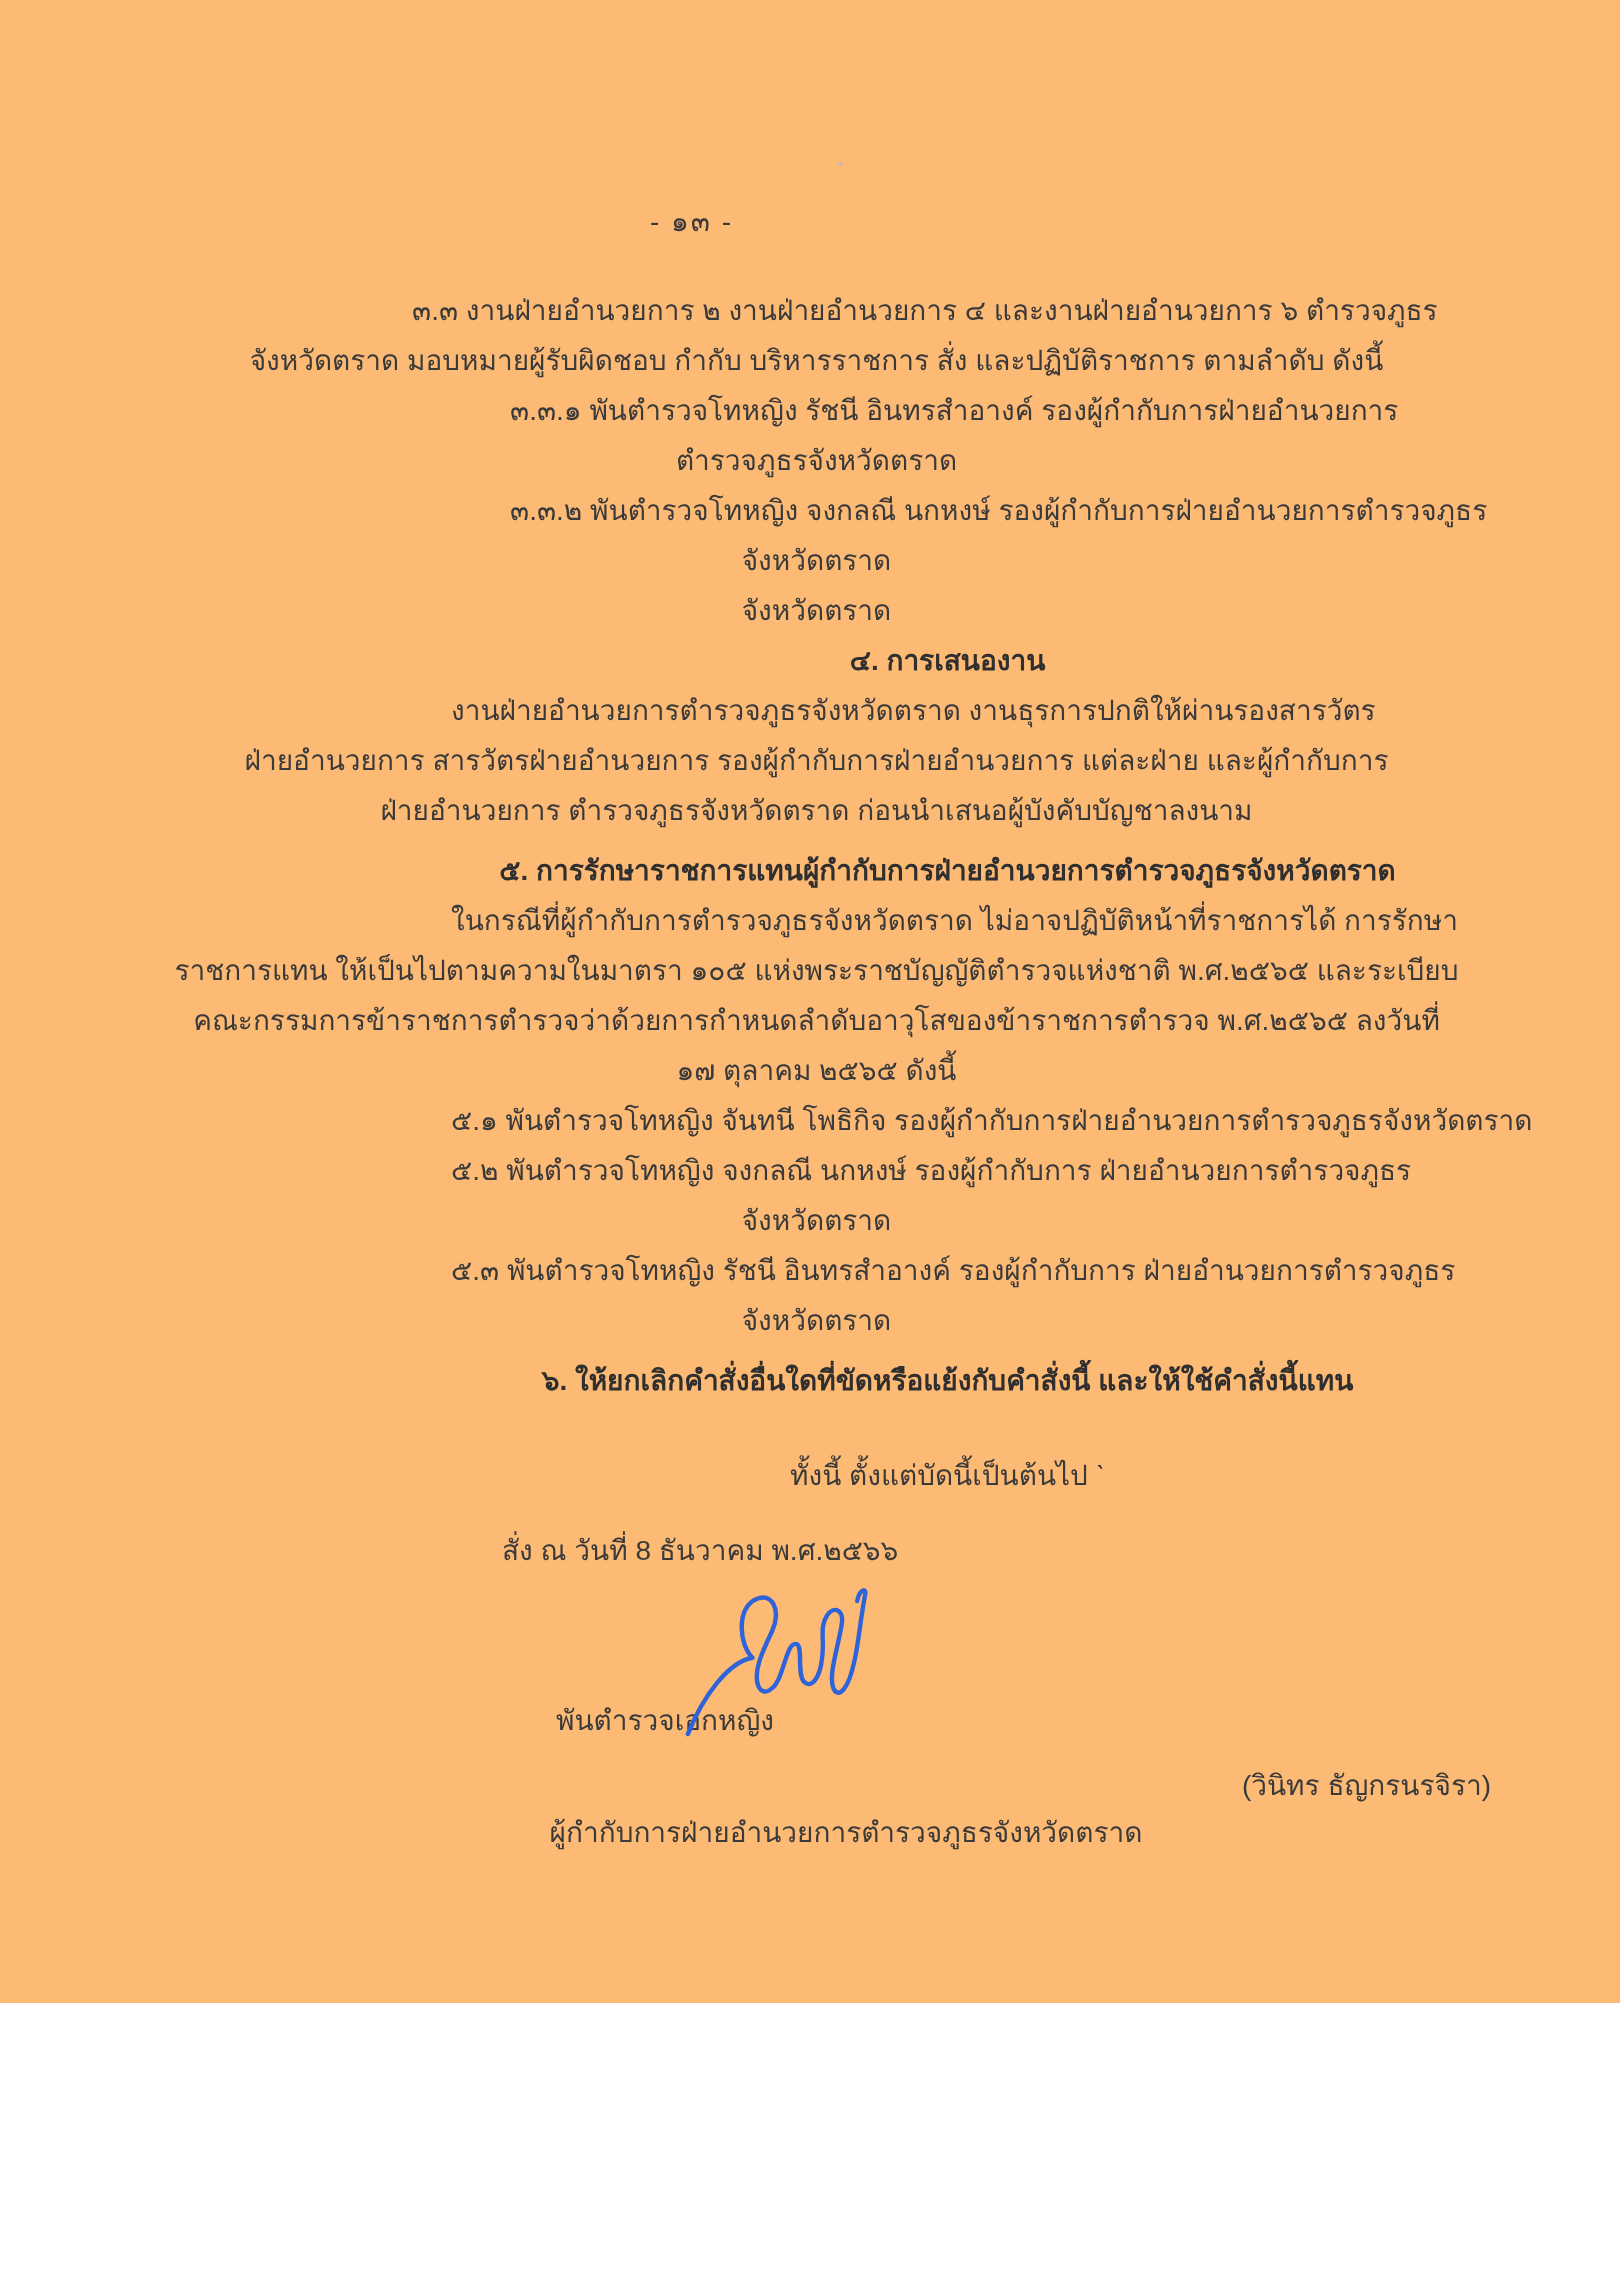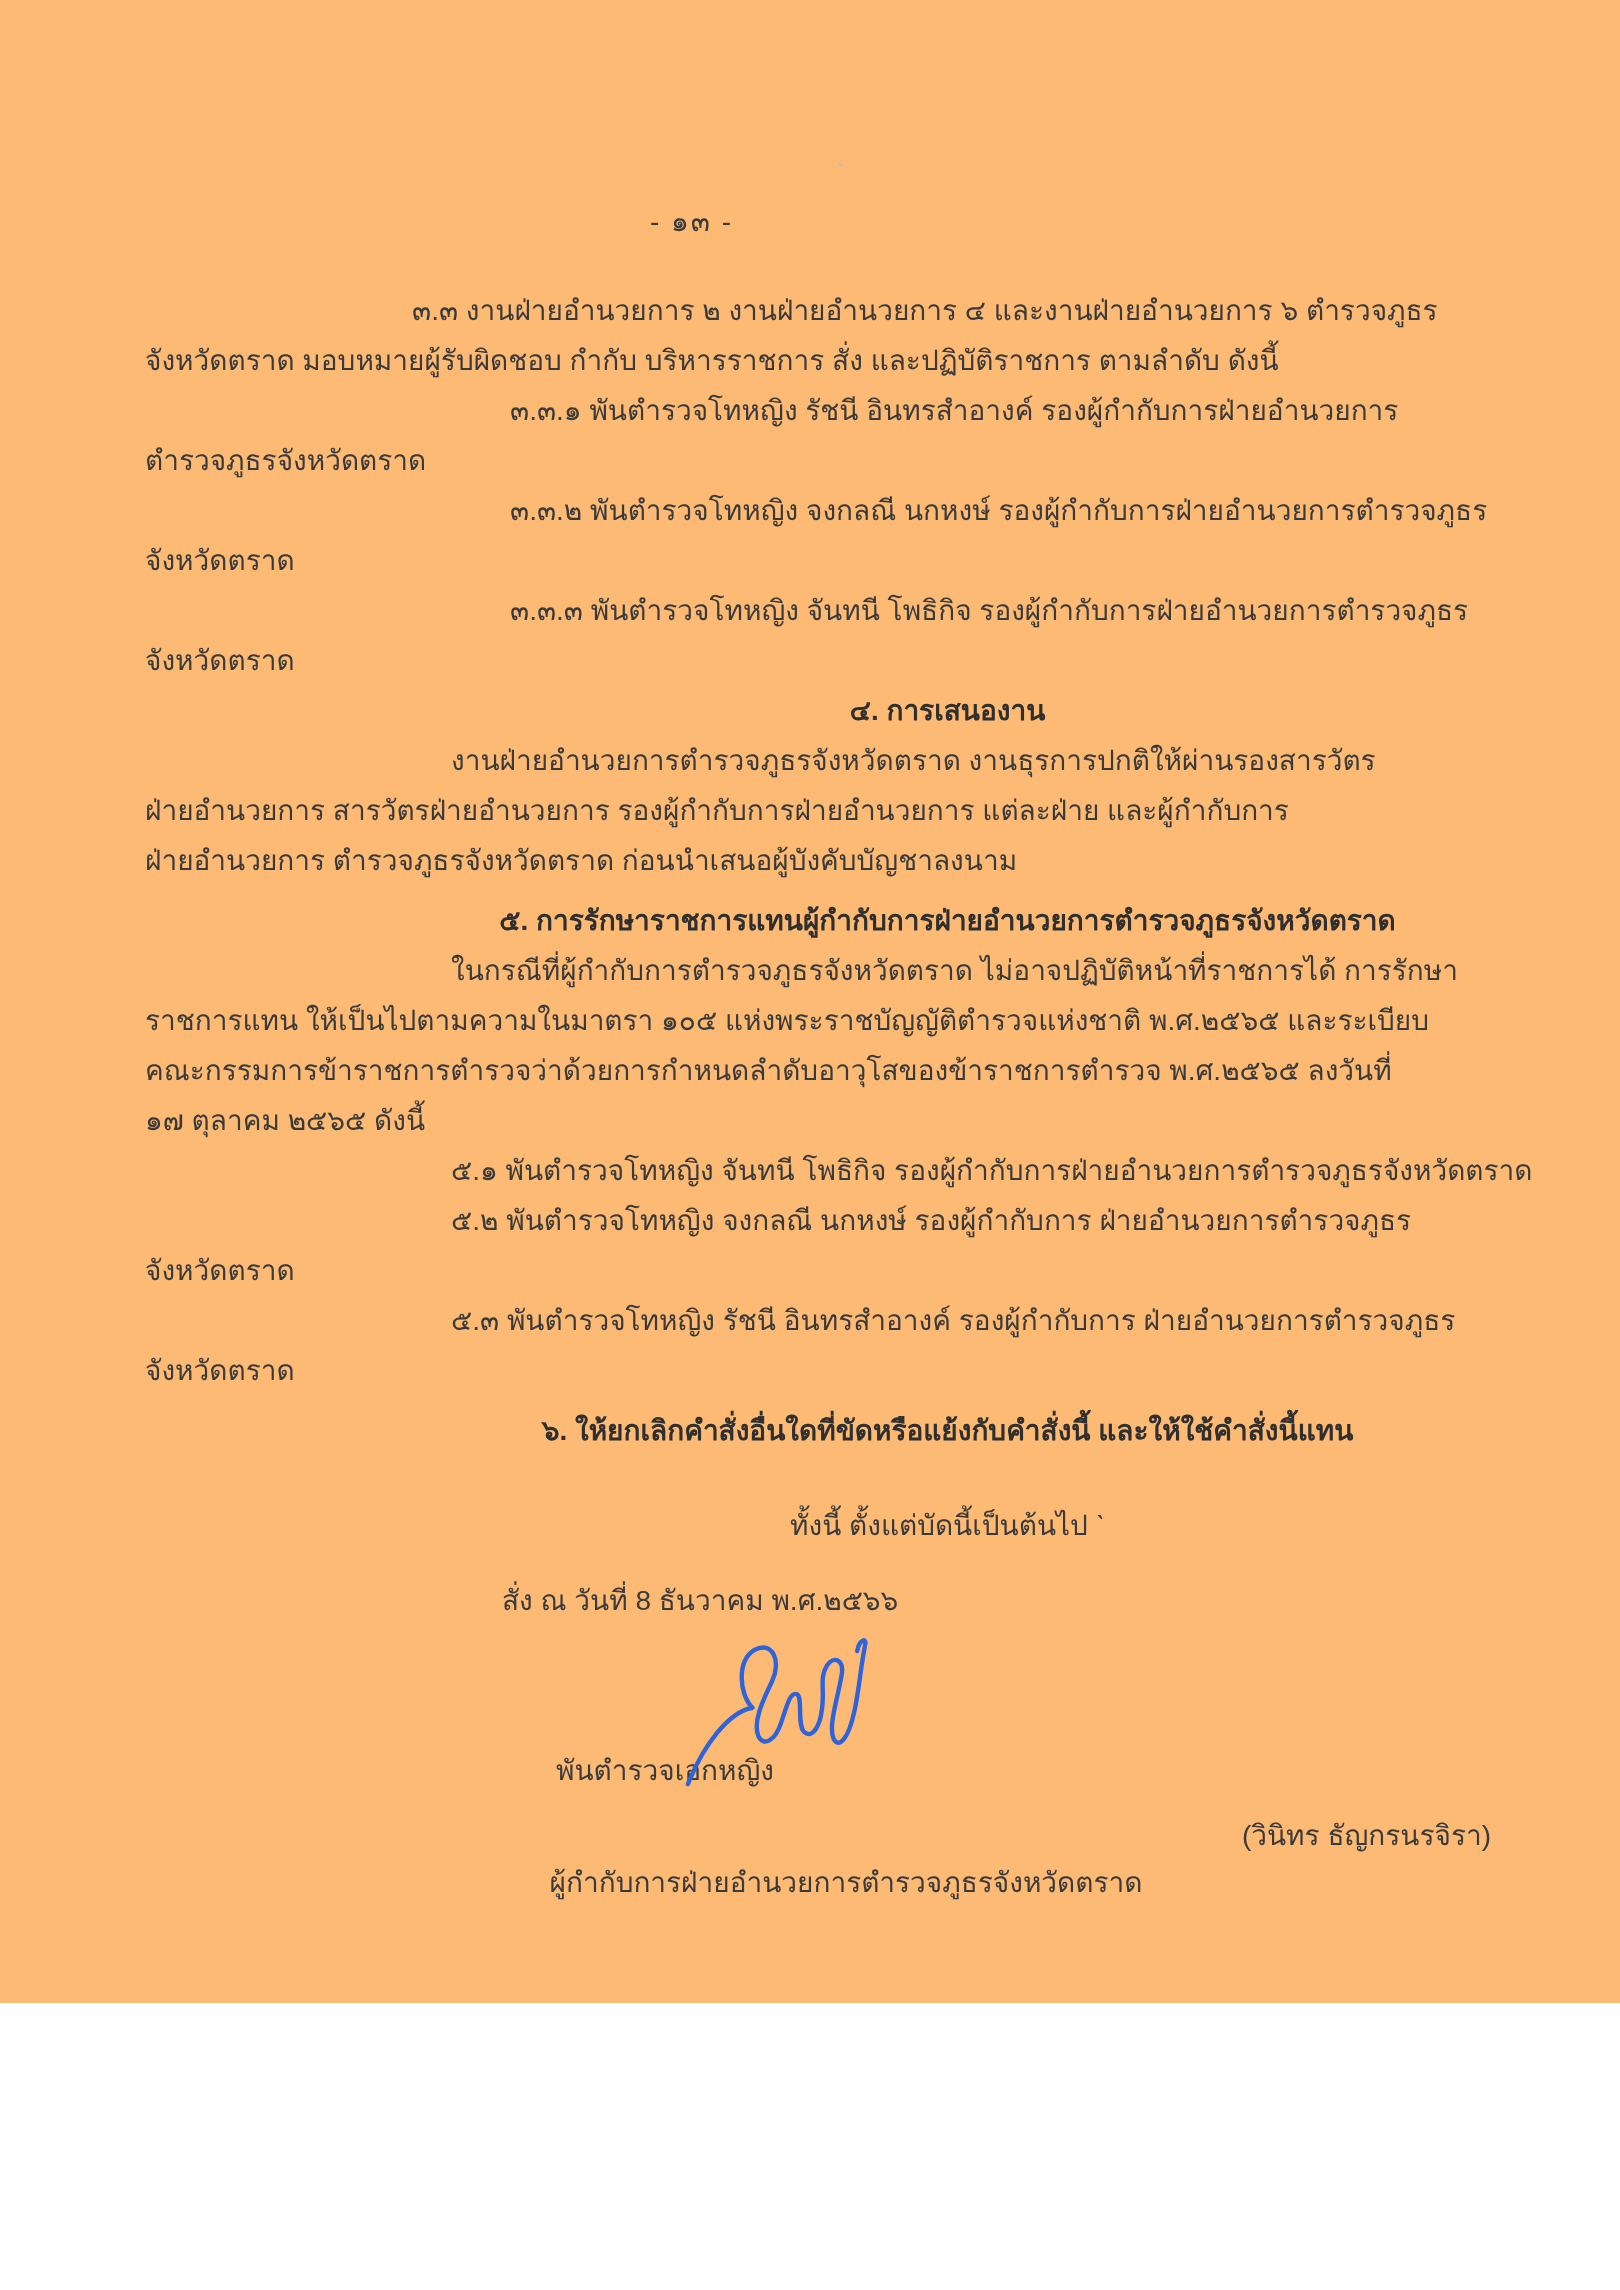--- a/index.html
+++ b/index.html
@@ -12,21 +12,21 @@
     color:#3a3a3a;
     font-size:28px;
   }
   .content { position:absolute; left:145px; top:0; width:1343px; }
   .page-number {
     margin-top:199px; margin-bottom:43px;
     text-align:center; padding-right:250px;
     letter-spacing:2px;
   }
   .line { white-space:nowrap; line-height:50px; min-height:50px; }
-  .flush    { padding-left:0; }
+  .flush    { padding-left:0;text-align:center; }
   .indent-a { padding-left:267px; }  
   .indent-b { padding-left:365px; }  
   .indent-h { padding-left:262px;text-align:center; }  
   .indent-p { padding-left:306px; }  
   .indent-d { padding-left:357px; }  
   .sp-sm { margin-top:9.8px; }
   .sp-md { margin-top:25.5px; }
   .sp-lg { margin-top:45px; }
   .bold  { font-weight:bold; color:#2f2f2f; }
   .sig-block { position:relative; height:284px; margin-top:21.6px; }
@@ -49,21 +49,20 @@
 
     <div class="page-number">- ๑๓ -</div>
 
     <div id="doc-lines">
         <div class="line indent-a">๓.๓ งานฝ่ายอำนวยการ ๒ งานฝ่ายอำนวยการ ๔ และงานฝ่ายอำนวยการ ๖ ตำรวจภูธร</div>
         <div class="line flush">จังหวัดตราด มอบหมายผู้รับผิดชอบ กำกับ บริหารราชการ สั่ง และปฏิบัติราชการ ตามลำดับ ดังนี้</div>
         <div class="line indent-b">๓.๓.๑  พันตำรวจโทหญิง รัชนี  อินทรสำอางค์ รองผู้กำกับการฝ่ายอำนวยการ</div>
         <div class="line flush">ตำรวจภูธรจังหวัดตราด</div>
         <div class="line indent-b">๓.๓.๒  พันตำรวจโทหญิง จงกลณี นกหงษ์ รองผู้กำกับการฝ่ายอำนวยการตำรวจภูธร</div>
         <div class="line flush">จังหวัดตราด</div>
-        <div class="line indent-b">๓.๓.๓  พันตำรวจโทหญิง จันทนี  โพธิกิจ รองผู้กำกับการฝ่ายอำนวยการตำรวจภูธร</div>
         <div class="line flush">จังหวัดตราด</div>
         <div class="line indent-h bold">๔. การเสนองาน</div>
         <div class="line indent-p">งานฝ่ายอำนวยการตำรวจภูธรจังหวัดตราด งานธุรการปกติให้ผ่านรองสารวัตร</div>
         <div class="line flush">ฝ่ายอำนวยการ สารวัตรฝ่ายอำนวยการ รองผู้กำกับการฝ่ายอำนวยการ แต่ละฝ่าย และผู้กำกับการ</div>
         <div class="line flush">ฝ่ายอำนวยการ ตำรวจภูธรจังหวัดตราด ก่อนนำเสนอผู้บังคับบัญชาลงนาม</div>
         <div class="line indent-h sp-sm bold">๕. การรักษาราชการแทนผู้กำกับการฝ่ายอำนวยการตำรวจภูธรจังหวัดตราด</div>
         <div class="line indent-p">ในกรณีที่ผู้กำกับการตำรวจภูธรจังหวัดตราด ไม่อาจปฏิบัติหน้าที่ราชการได้ การรักษา</div>
         <div class="line flush">ราชการแทน ให้เป็นไปตามความในมาตรา ๑๐๕ แห่งพระราชบัญญัติตำรวจแห่งชาติ พ.ศ.๒๕๖๕ และระเบียบ</div>
         <div class="line flush">คณะกรรมการข้าราชการตำรวจว่าด้วยการกำหนดลำดับอาวุโสของข้าราชการตำรวจ พ.ศ.๒๕๖๕ ลงวันที่</div>
         <div class="line flush">๑๗ ตุลาคม ๒๕๖๕  ดังนี้</div>

